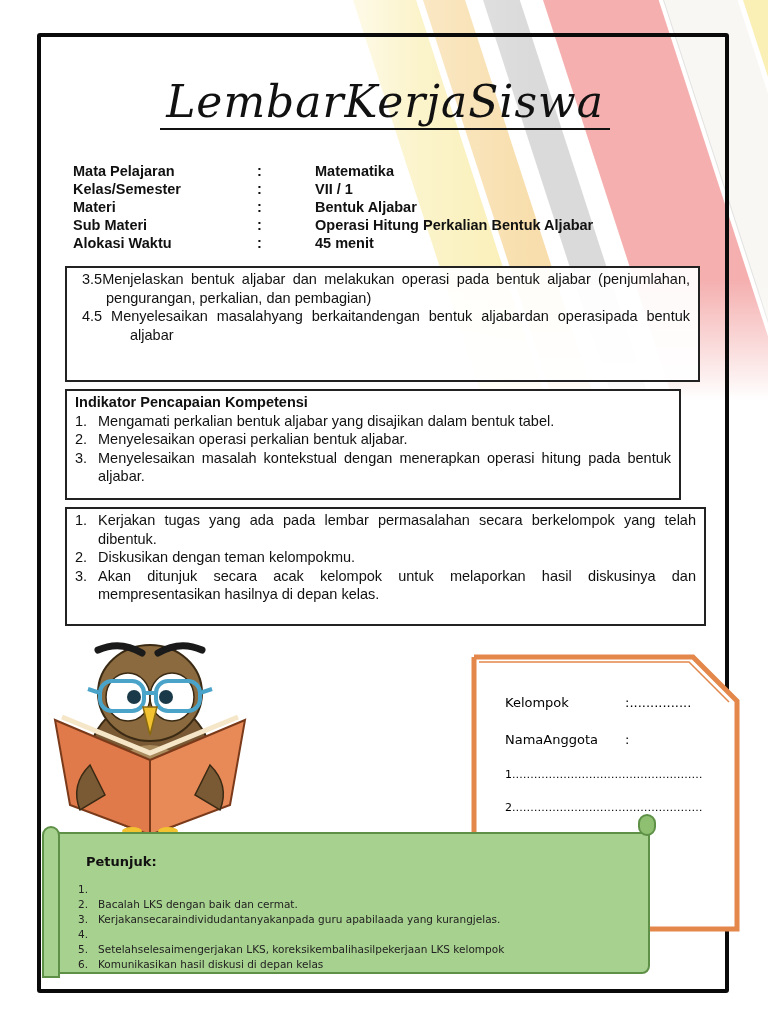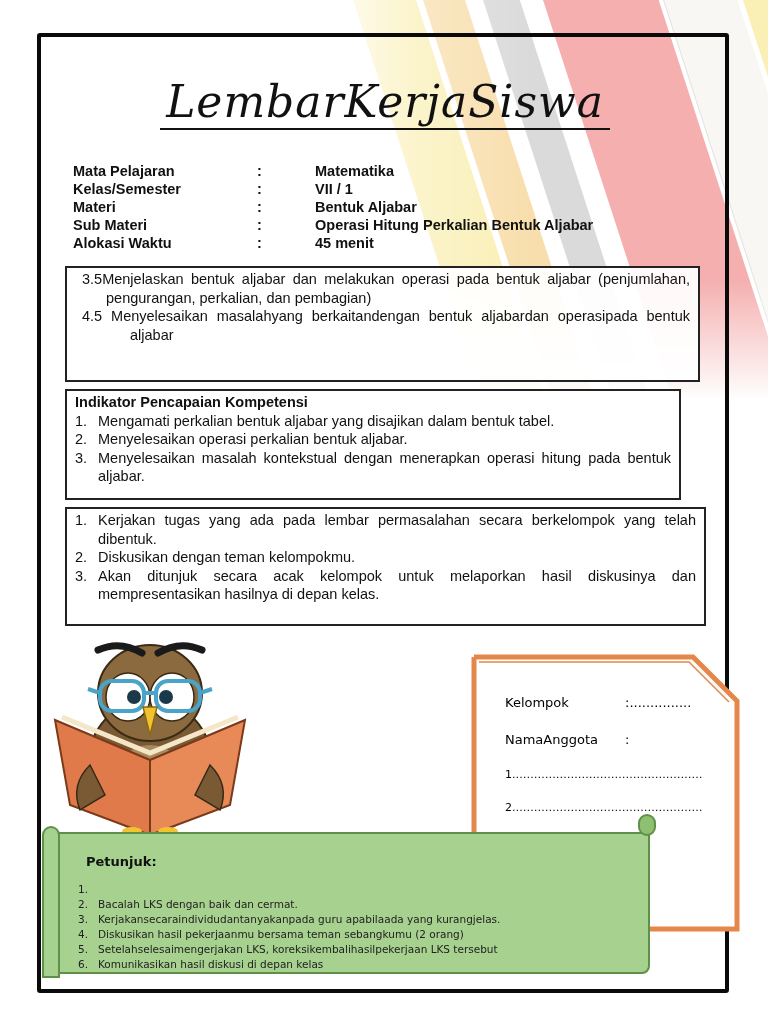--- a/index.html
+++ b/index.html
@@ -248,24 +248,23 @@
     <li>
         <span class="n">2.</span>
         <span>Bacalah LKS dengan baik dan cermat.</span>
       </li>
     <li>
         <span class="n">3.</span>
         <span>Kerjakansecaraindividudantanyakanpada guru apabilaada yang kurangjelas.</span>
       </li>
     <li>
         <span class="n">4.</span>
-        <span>Diskusikan hasil pekerjaanmu bersama teman sebangkumu (2 orang)</span>
       </li>
     <li>
         <span class="n">5.</span>
-        <span>Setelahselesaimengerjakan LKS, koreksikembalihasilpekerjaan LKS tersebut</span>
+        <span>Setelahselesaimengerjakan LKS, koreksikembalihasilpekerjaan LKS kelompok</span>
       </li>
     <li>
         <span class="n">6.</span>
         <span>Komunikasikan hasil diskusi di depan kelas</span>
       </li>
   </ul>
 </div>
 
 </body></html>

